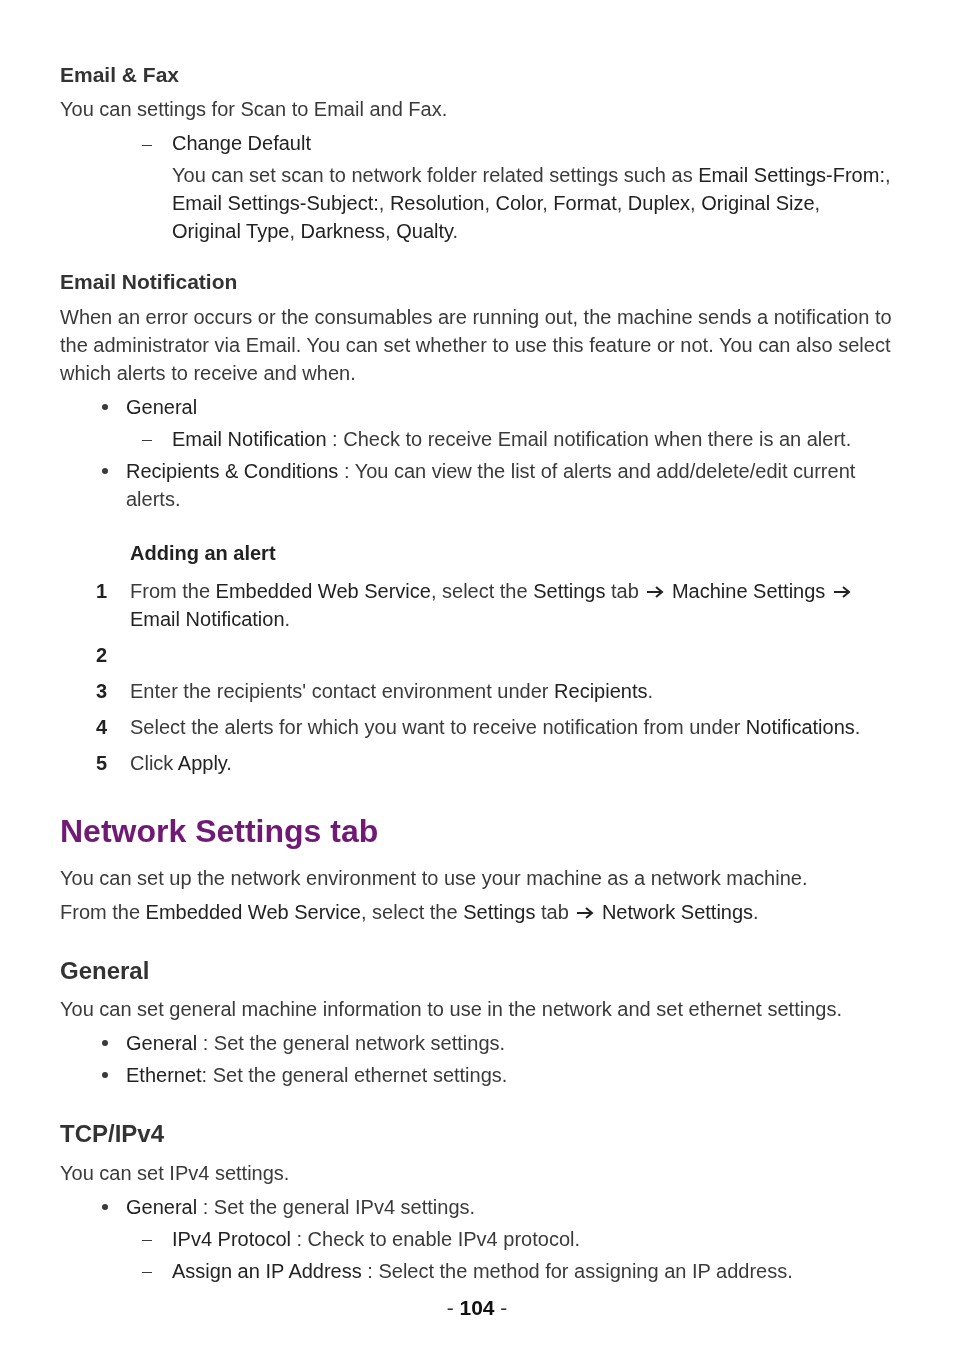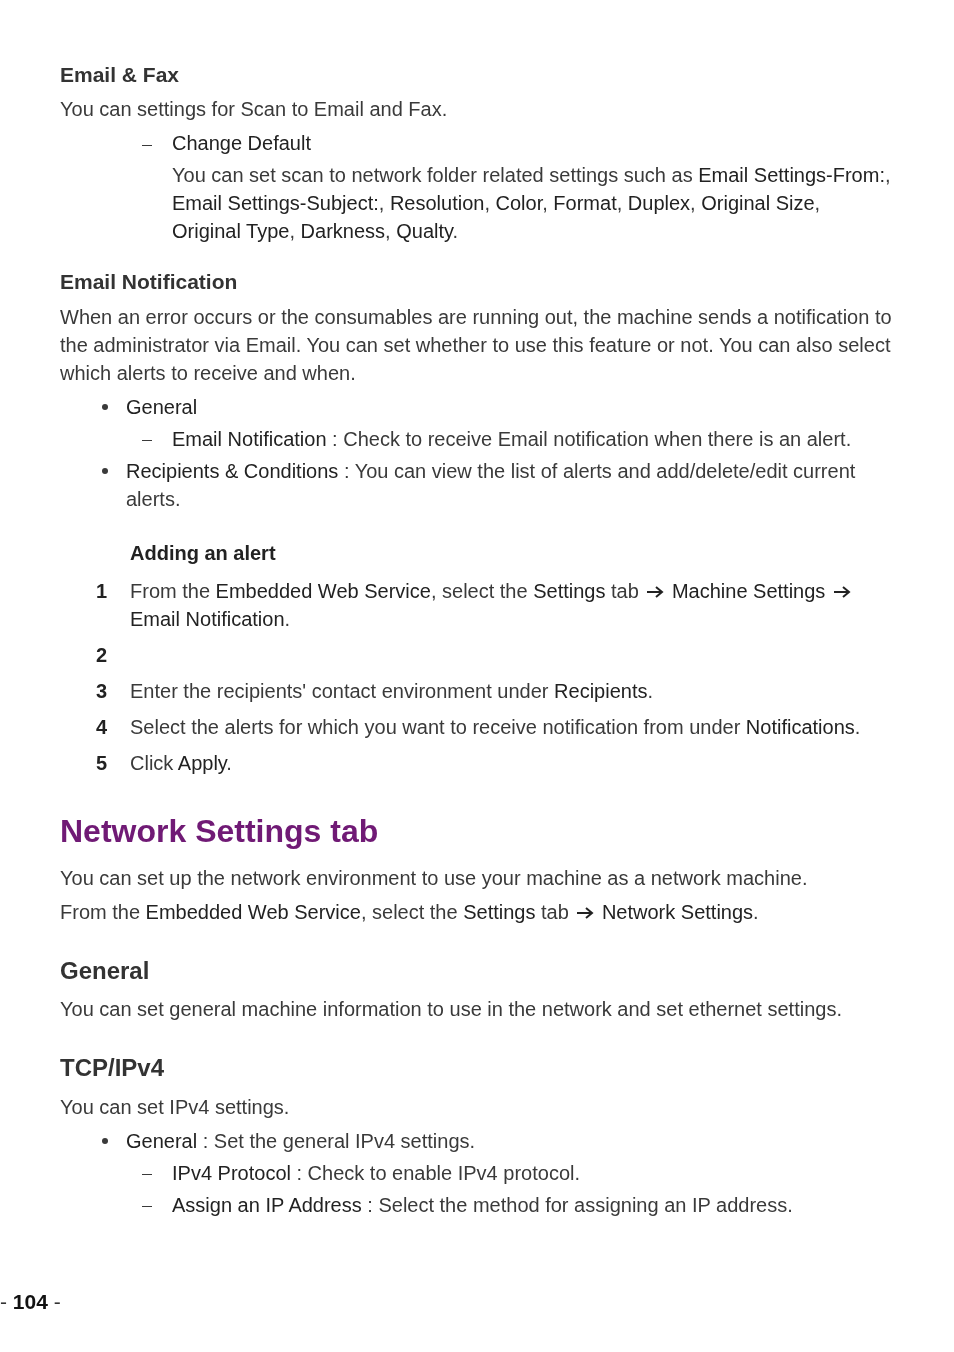--- a/index.html
+++ b/index.html
@@ -121,23 +121,24 @@
     }
     .dash-hyphen {
       display: inline-block;
       width: 10px;
       border-top: 1.5px solid #3a3a3a;
       vertical-align: middle;
       margin-top: 0;
     }
     .footer {
       position: absolute;
-      bottom: 36px;
+      bottom: 30px;
       left: 0;
       right: 0;
+      text-align: center;
       font-size: 21px;
       color: #333;
       margin-top: 27px;
     }
     .footer .page-num {
       font-weight: 800;
       color: #111;
     }
     .section-gap {
       margin-top: 22px;
@@ -242,20 +243,32 @@
 <p class="para-gap">
   <span>From the </span><span class="bold">Embedded Web Service</span><span>, select the </span><span class="bold">Settings</span><span> tab </span><svg class="arrow-svg" width="18" height="12" viewBox="0 0 18 12">
       <line x1="1" y1="6" x2="15" y2="6" stroke="#222" stroke-width="2"></line>
       <polyline points="10,1 16,6 10,11" fill="none" stroke="#222" stroke-width="2"></polyline>
     </svg><span> </span><span class="bold">Network Settings</span><span>.</span>
 </p>
 
 <div class="h3">General</div>
 <p>You can set general machine information to use in the network and set ethernet settings.</p>
 <div class="bullet-list">
+  <div class="bullet-item">
+    <span class="bullet-dot"></span>
+    <div class="bullet-body">
+      <span class="bold">General</span><span> : Set the general network settings.</span>
+    </div>
+  </div>
+  <div class="bullet-item">
+    <span class="bullet-dot"></span>
+    <div class="bullet-body">
+      <span class="bold">Ethernet</span><span>: Set the general ethernet settings.</span>
+    </div>
+  </div>
 </div>
 
 <div class="h3">TCP/IPv4</div>
 <p>You can set IPv4 settings.</p>
 <div class="bullet-list">
   <div class="bullet-item">
     <span class="bullet-dot"></span>
     <div class="bullet-body">
       <span class="bold">General</span><span> : Set the general IPv4 settings.</span>
     </div>

